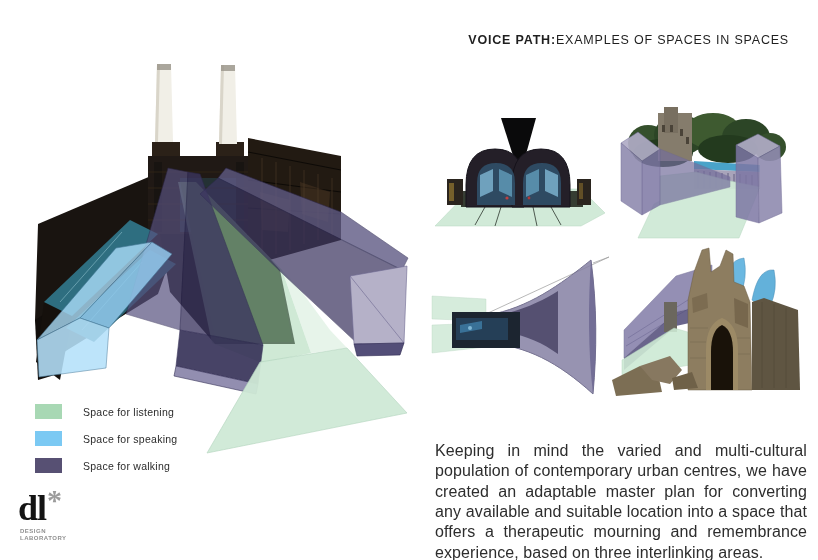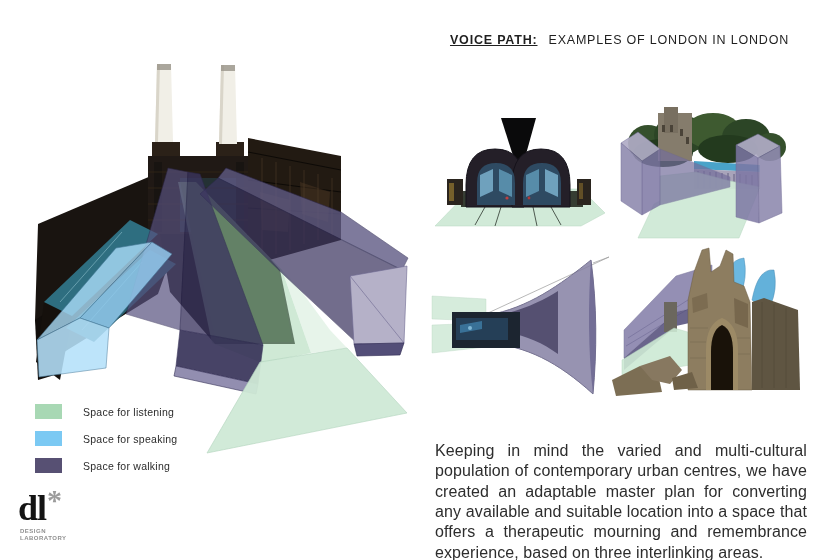--- a/index.html
+++ b/index.html
@@ -3,21 +3,21 @@
 <meta charset="utf-8">
 <style>
   html,body{margin:0;padding:0;background:#ffffff;}
   body{width:818px;height:560px;position:relative;overflow:hidden;
        font-family:"Liberation Sans",sans-serif;color:#222;}
   .sheet{position:absolute;inset:0;background:#fff;}
 
   
   .title{position:absolute;top:33px;right:29px;font-size:12.5px;letter-spacing:.8px;
          color:#1f1f1f;white-space:nowrap;}
-  .title .t-label{font-weight:bold;margin-right:11px;text-decoration:underline;}
+  .title .t-label{font-weight:bold;}
 
   
   .fig{position:absolute;}
   .fig svg{display:block;}
 
   
   .legend{position:absolute;left:35px;top:404px;}
   .legend-row{display:flex;align-items:center;height:15px;margin-bottom:12px;}
   .swatch{width:27px;height:15px;flex:0 0 27px;}
   .legend-label{margin-left:21px;font-size:10.5px;letter-spacing:.25px;color:#2b2b2b;}
@@ -35,21 +35,21 @@
             color:#9c9c9c;position:relative;top:-10px;left:1px;}
   .logo-sub{margin-top:2px;margin-left:2px;font-size:6px;font-weight:bold;
             color:#8f8f8f;letter-spacing:.5px;line-height:1.15;}
 </style>
 </head>
 <body>
 
 <div class="sheet">
 
   <div class="title">
-    <span class="t-label">VOICE PATH:</span><span class="t-text">EXAMPLES OF LONDON IN LONDON</span>
+    <span class="t-label">VOICE PATH:</span><span class="t-text">EXAMPLES OF SPACES IN SPACES</span>
   </div>
 
   <div class="fig" style="left:30px;top:62px;">
     <svg width="395" height="410" viewBox="0 0 395 410">
 
       <g>
         <polygon points="8,162 135,108 150,170 128,232 18,300 5,258" fill="#191410"></polygon>
         <polygon points="5,258 36,238 28,312 8,318" fill="#120e0b"></polygon>
         <polygon points="14,240 42,254 30,318 6,300" fill="#15100c"></polygon>
         <rect x="118" y="94" width="100" height="78" fill="#201915"></rect>

